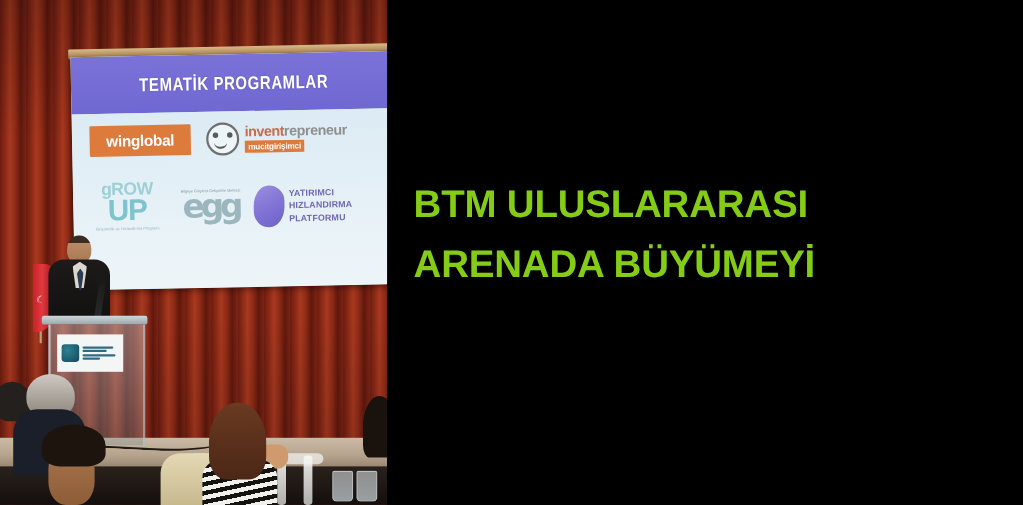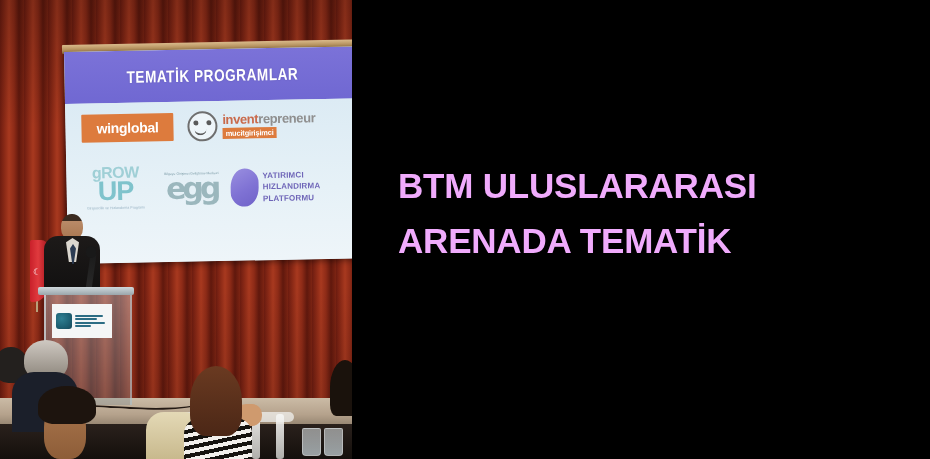--- a/index.html
+++ b/index.html
@@ -300,26 +300,26 @@
   
   .headline-panel {
     position: absolute;
     left: 352px; top: 0;
     width: 578px; height: 459px;
     background: #000000;
     display: flex;
     align-items: center;
   }
   .headline {
-    color: #f0abfc;
+    color: #84cc16;
     font-size: 35px;
     font-weight: bold;
     line-height: 1.57;
     letter-spacing: -.2px;
-    padding-left: 46px;
+    padding-left: 24px;
     padding-right: 24px;
     margin-top: -8px;
   }
   .headline .ln { display: block; white-space: nowrap; }
 </style>
 </head>
 <body>
 
 <div class="news-card">
 
@@ -430,17 +430,17 @@
     <div class="aud-d-hair"></div>
 
     <div class="aud-c"></div>
     <div class="aud-c-face"></div>
     <div class="aud-c-hair"></div>
   </div>
 
   <div class="headline-panel">
     <h1 class="headline">
       <span class="ln">BTM ULUSLARARASI</span>
-      <span class="ln">ARENADA TEMATİK</span>
+      <span class="ln">ARENADA BÜYÜMEYİ</span>
     </h1>
   </div>
 
 </div>
 
 </body></html>

